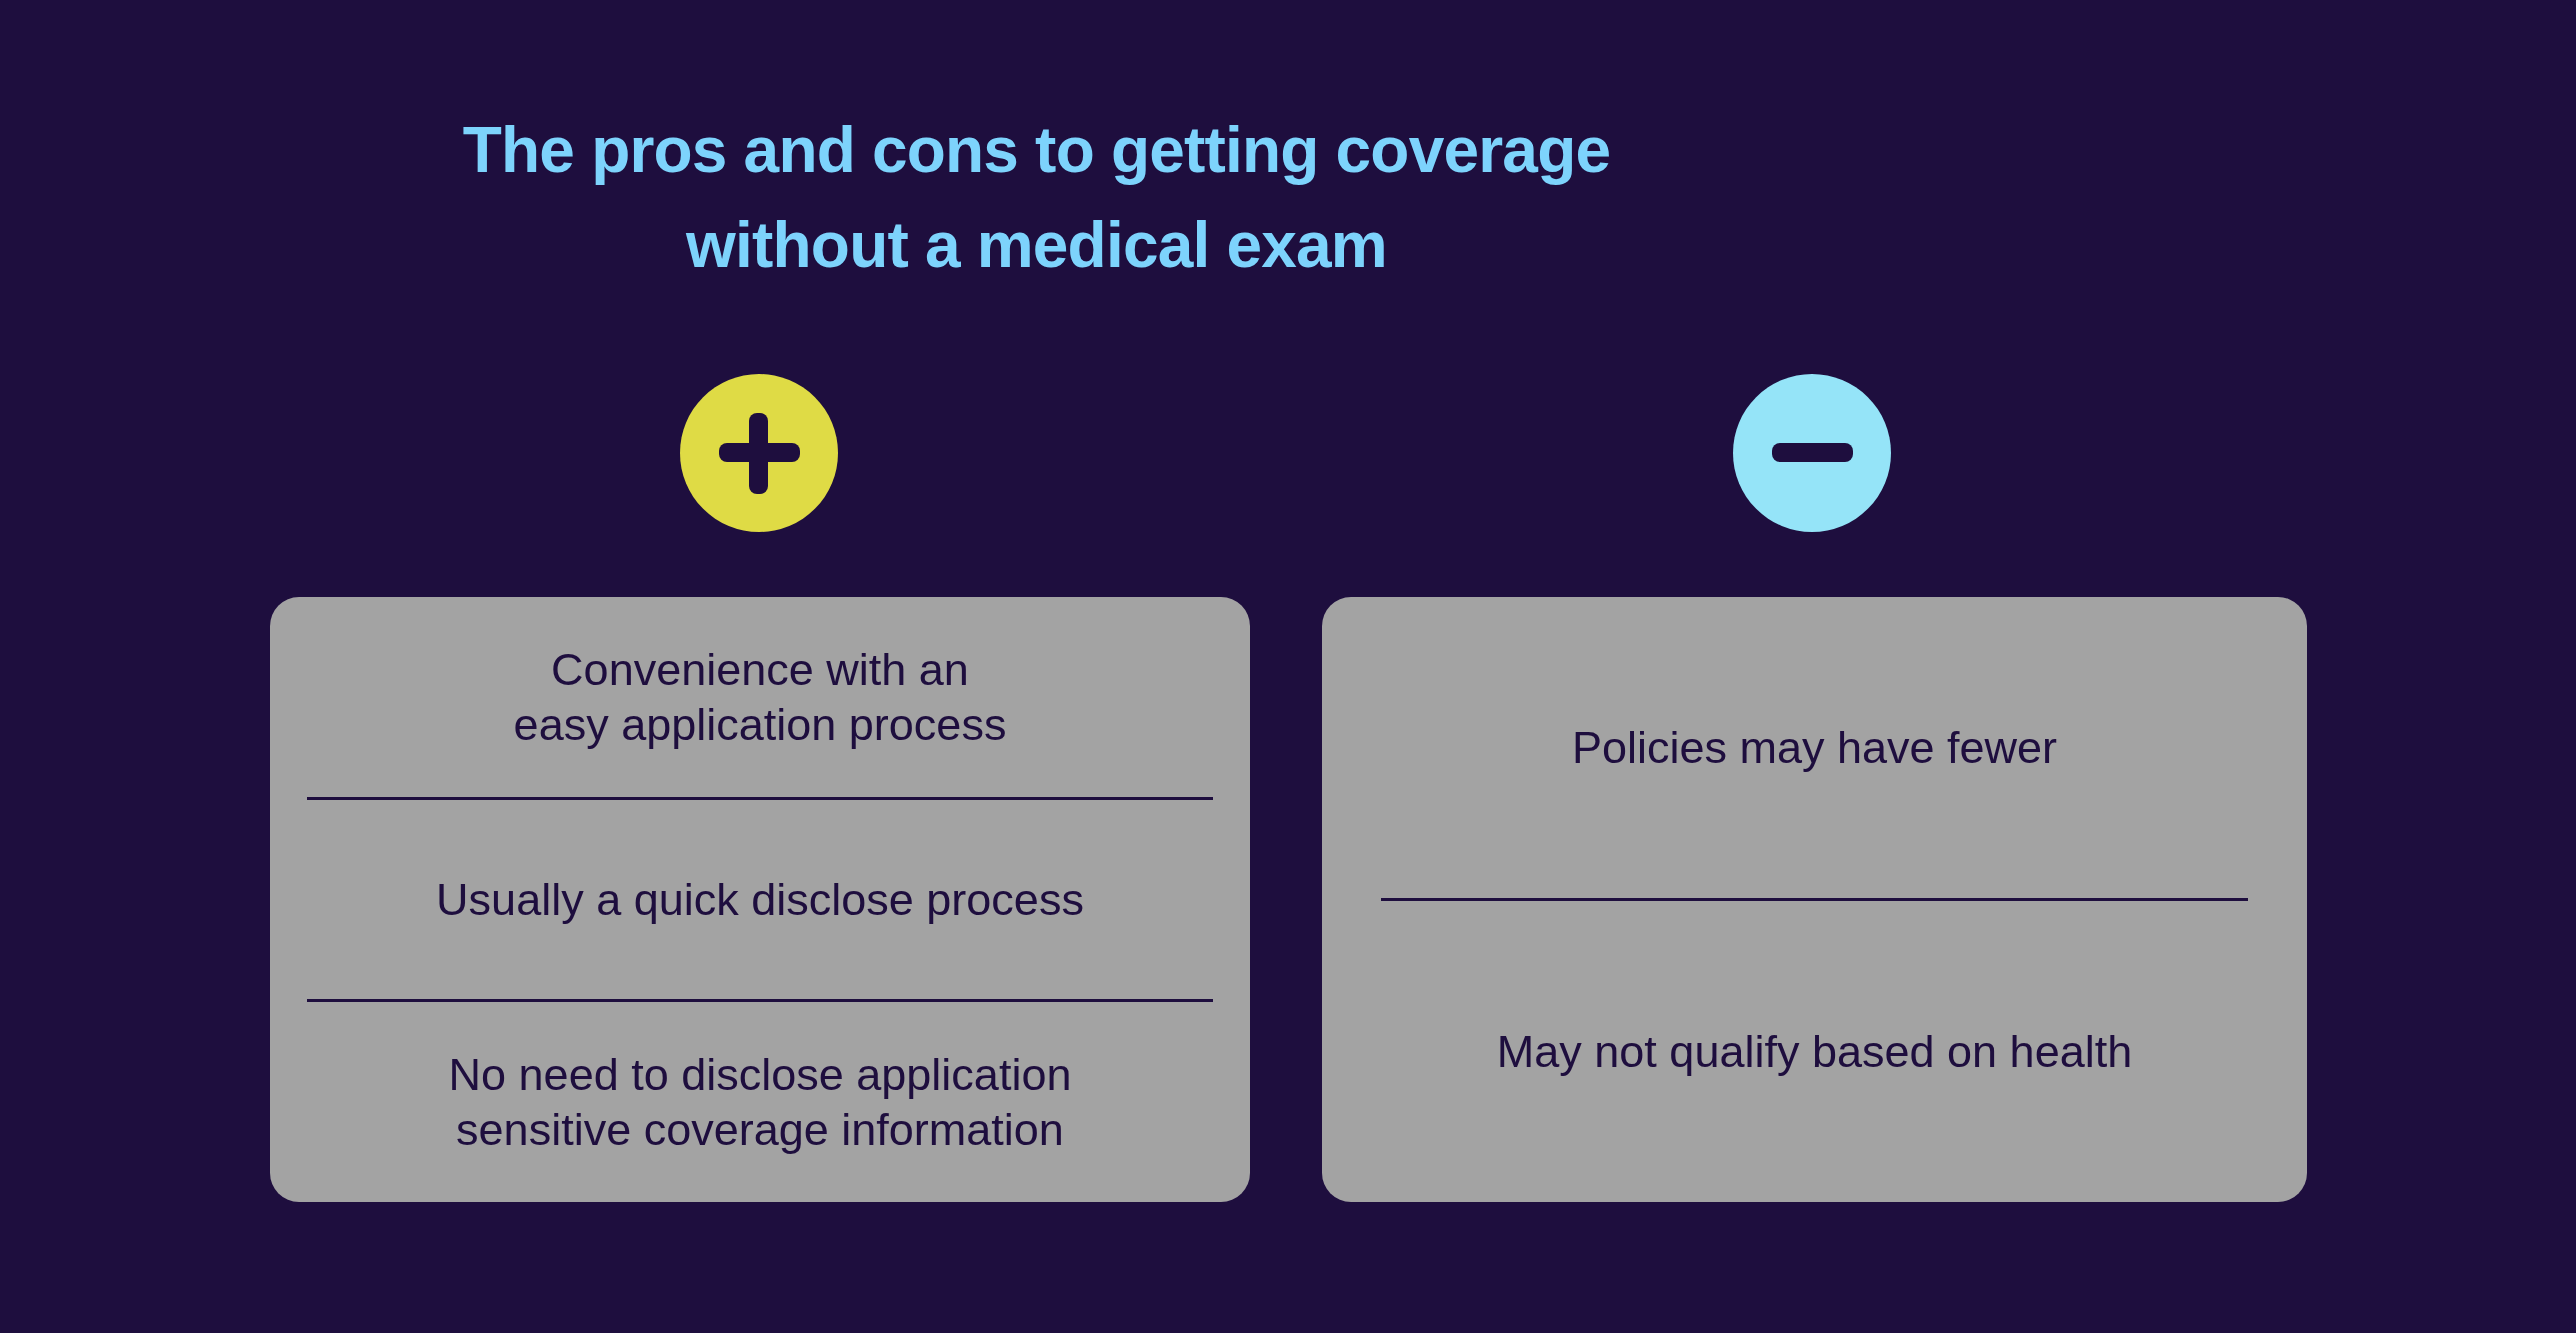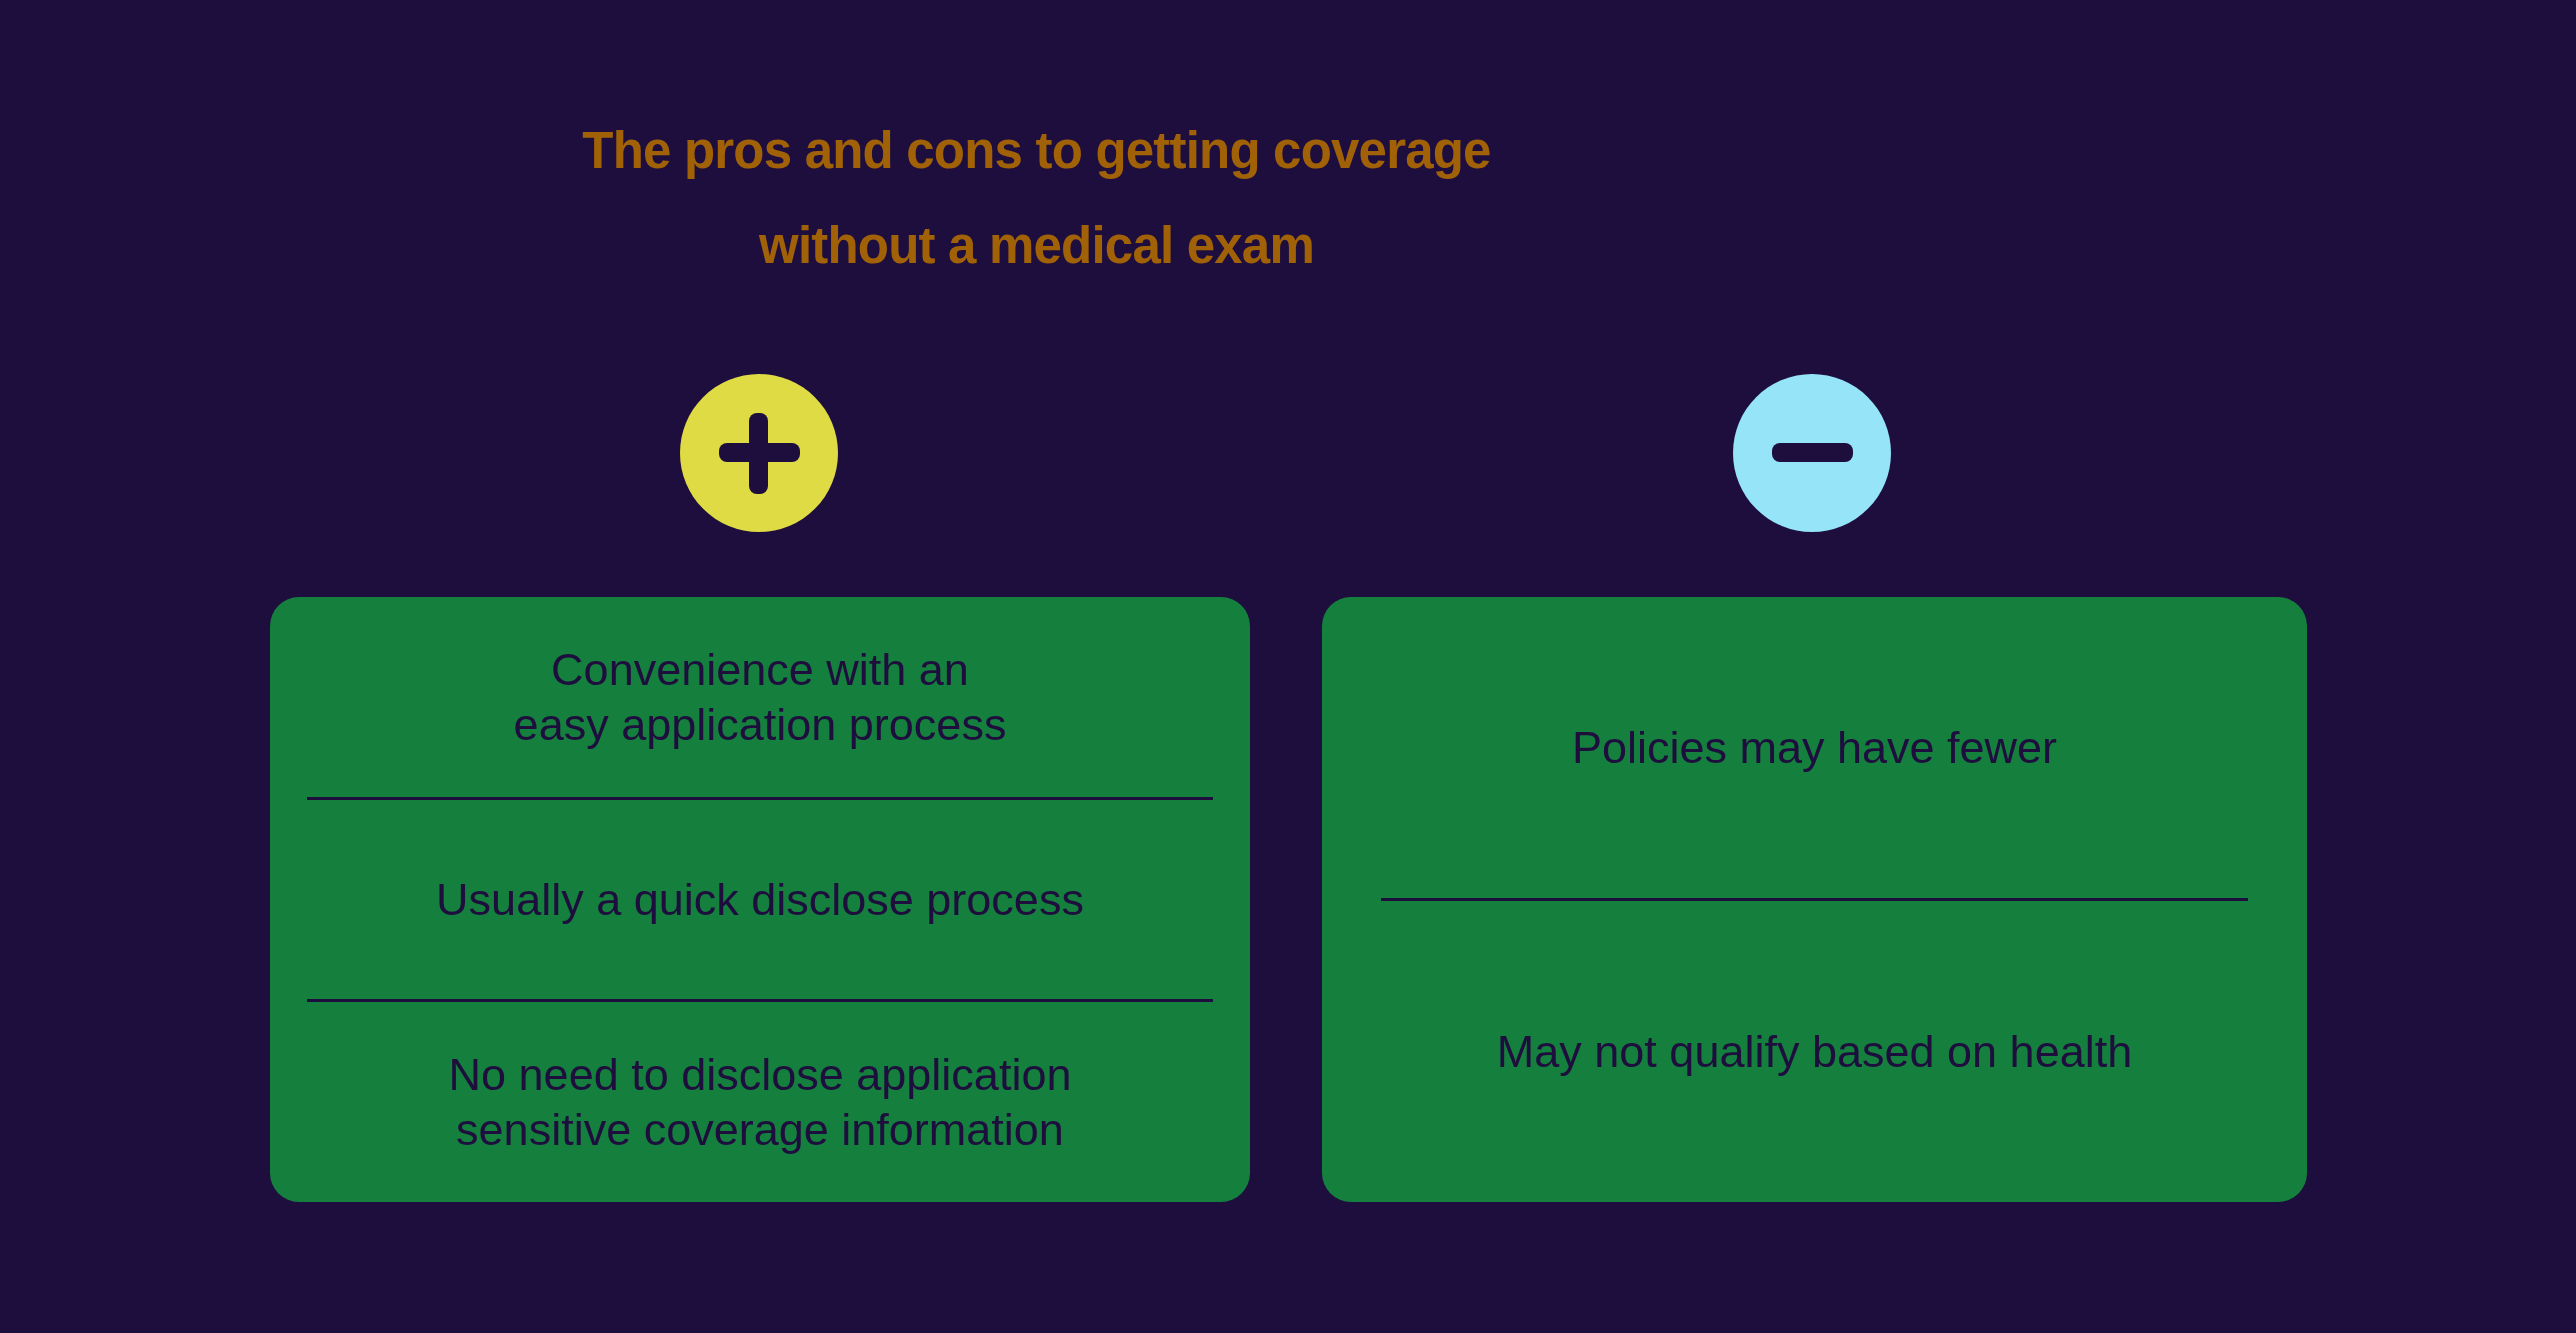--- a/index.html
+++ b/index.html
@@ -2,35 +2,35 @@
 <html style="font-size:13px"><head>
 <meta charset="utf-8">
 <style>
   html, body { margin:0; padding:0; }
   body {
     width:2576px; height:1333px; background:#1e0e3e; overflow:hidden;
     font-family:"Liberation Sans", sans-serif; position:relative;
   }
   .title {
     position:absolute; left:0; top:103px; width:2073px; text-align:center;
-    color:#a16207; font-weight:bold; font-size:51px; line-height:95px; letter-spacing:-0.8px;
+    color:#7dd3fc; font-weight:bold; font-size:64px; line-height:95px; letter-spacing:-0.8px;
   }
   .title span { display:block; }
   .icon {
     position:absolute; width:158px; height:158px; border-radius:50%;
     top:374px;
   }
   .icon.plus { left:680px; background:#dfdb45; }
   .icon.minus { left:1733px; background:#95e4f8; }
   .bar { position:absolute; background:#1e0e3e; border-radius:8px; }
   .plus .h { left:39px; top:69px; width:81px; height:19.3px; }
   .plus .v { left:69px; top:39px; width:19.3px; height:81px; }
   .minus .h { left:39px; top:69px; width:81px; height:19.3px; }
   .card {
-    position:absolute; top:597px; height:605px; background:#15803d; border-radius:29px;
+    position:absolute; top:597px; height:605px; background:#a3a3a3; border-radius:29px;
     color:#1e0e3e; box-sizing:border-box; display:flex; flex-direction:column;
   }
   .card.pros { left:270px; width:980px; padding:0 37px; }
   .card.cons { left:1322px; width:985px; padding:0 59px; }
   .cell {
     flex:1; display:flex; align-items:center; justify-content:center; text-align:center;
     font-size:45px; line-height:55px; font-weight:500;
   }
   .cell span { display:block; }
   .divider { height:3.2px; background:#1e0e3e; flex:none; }

